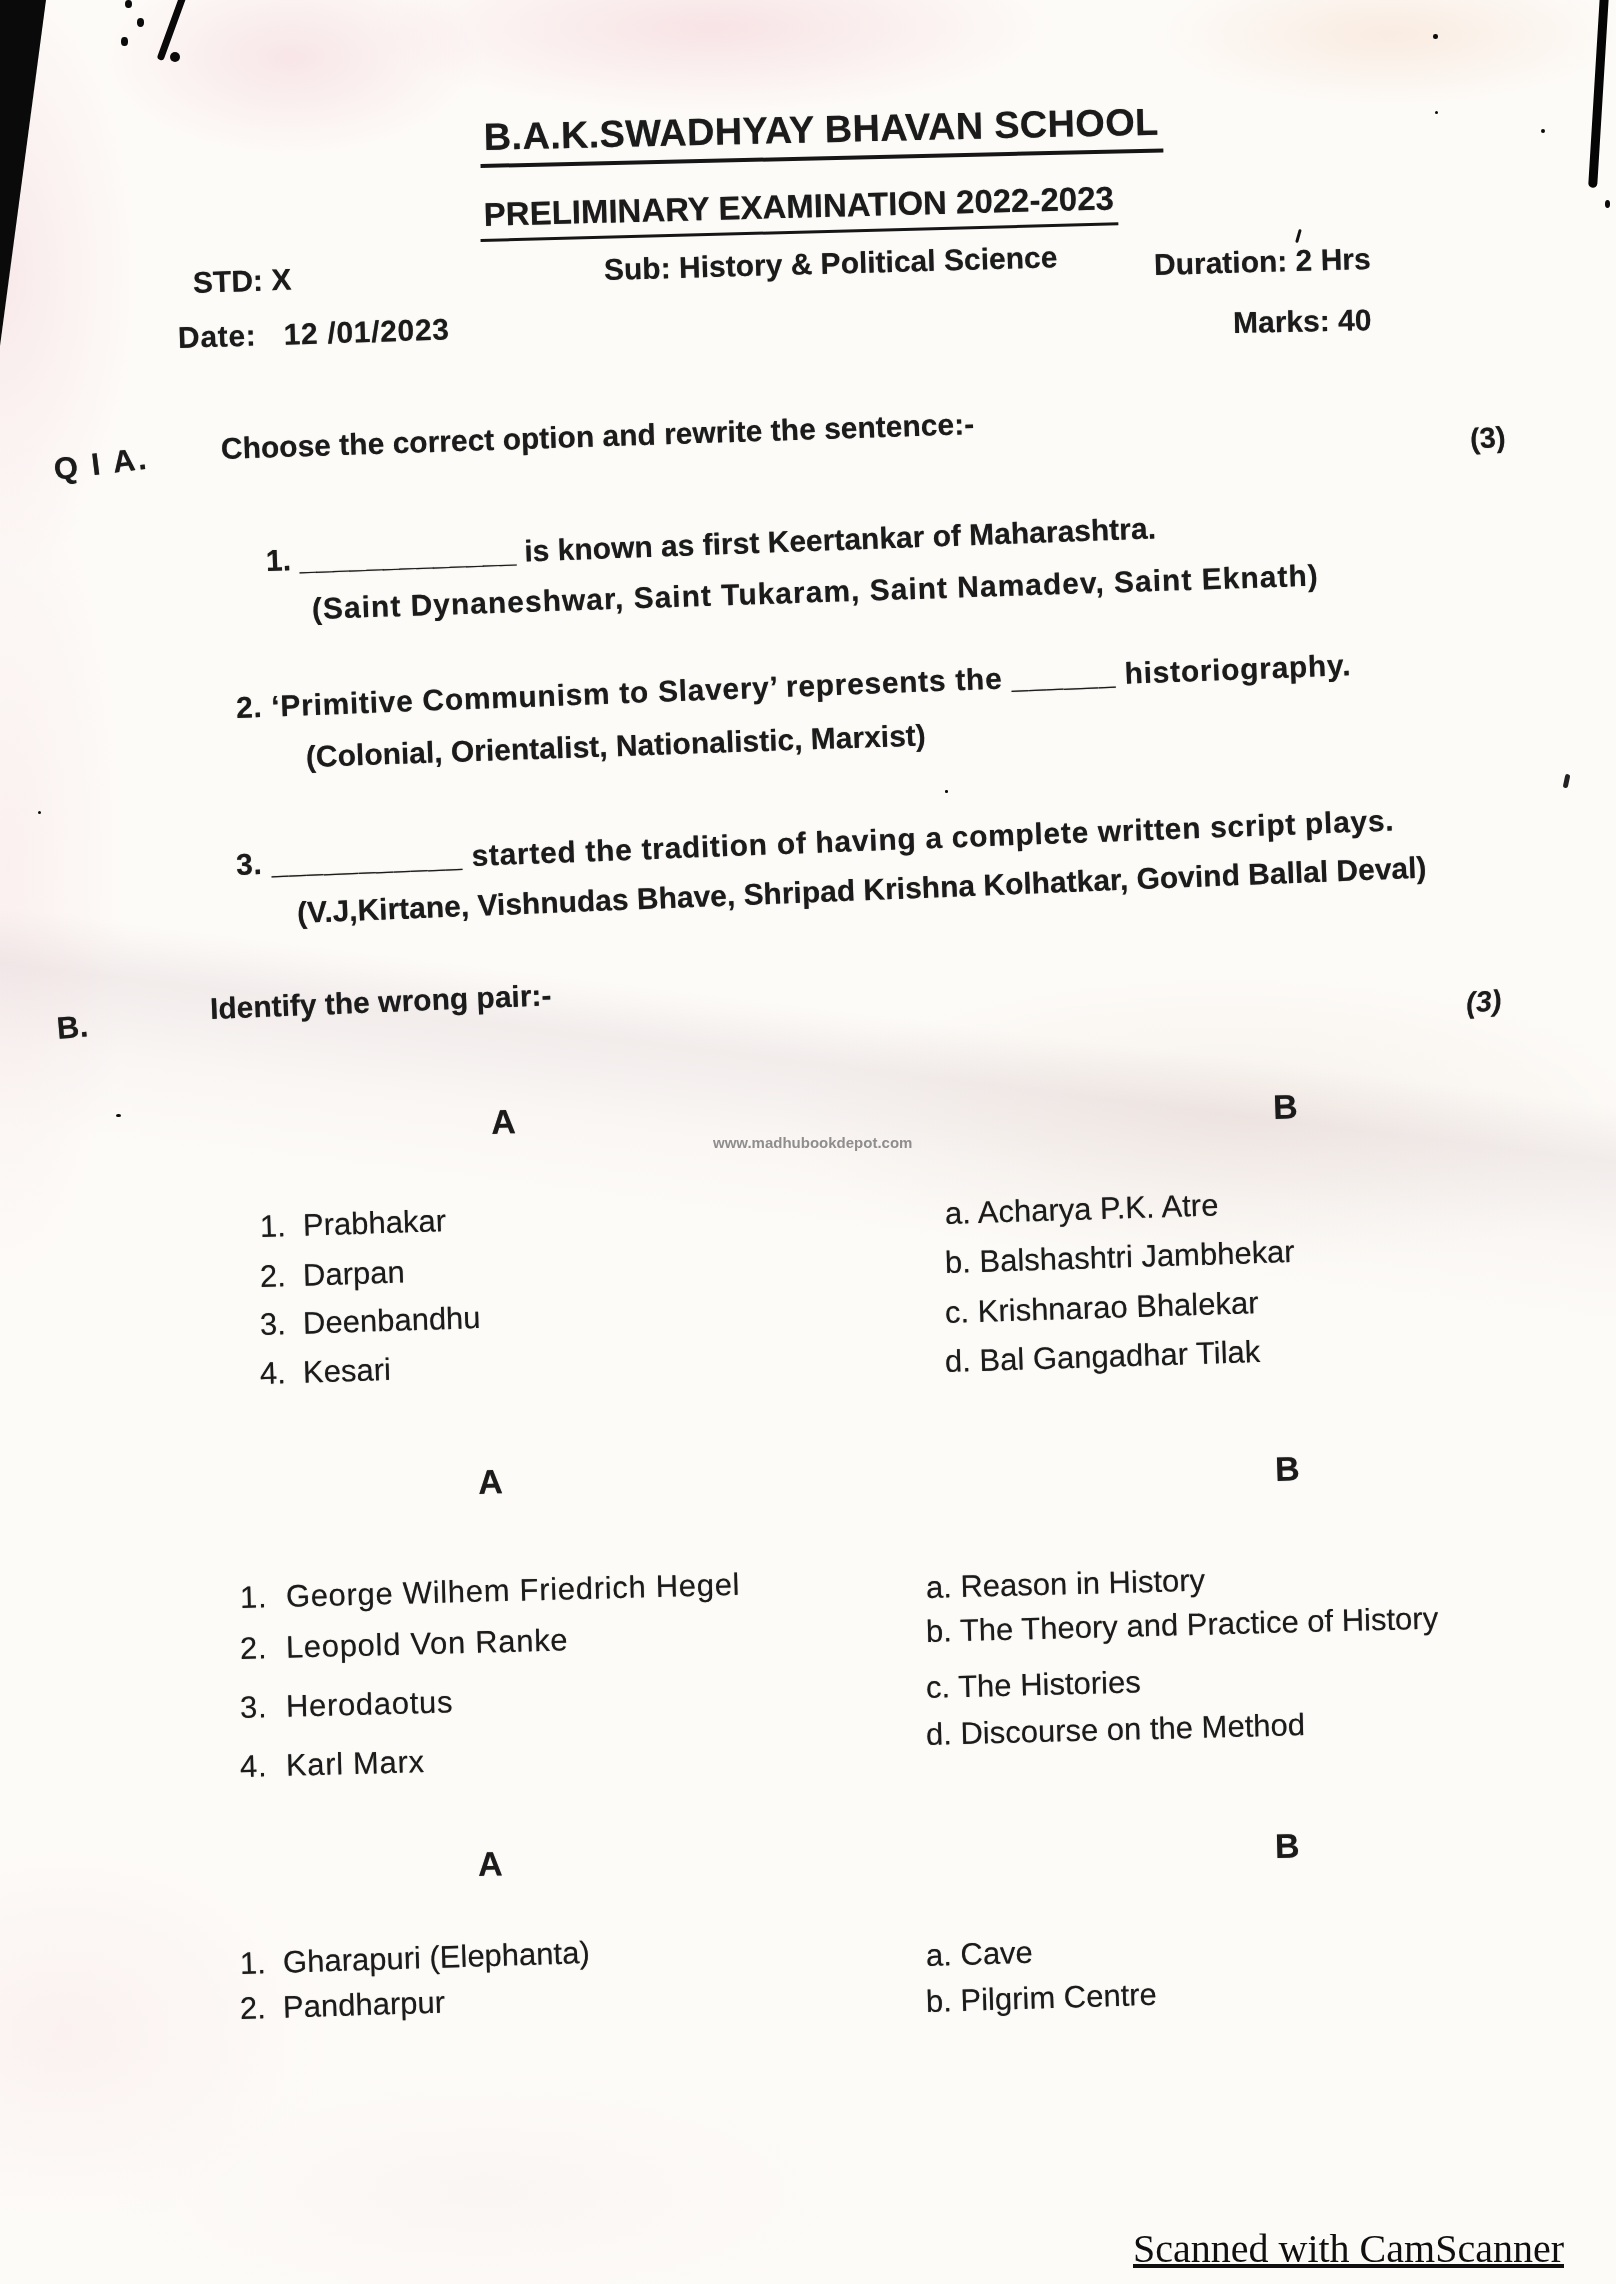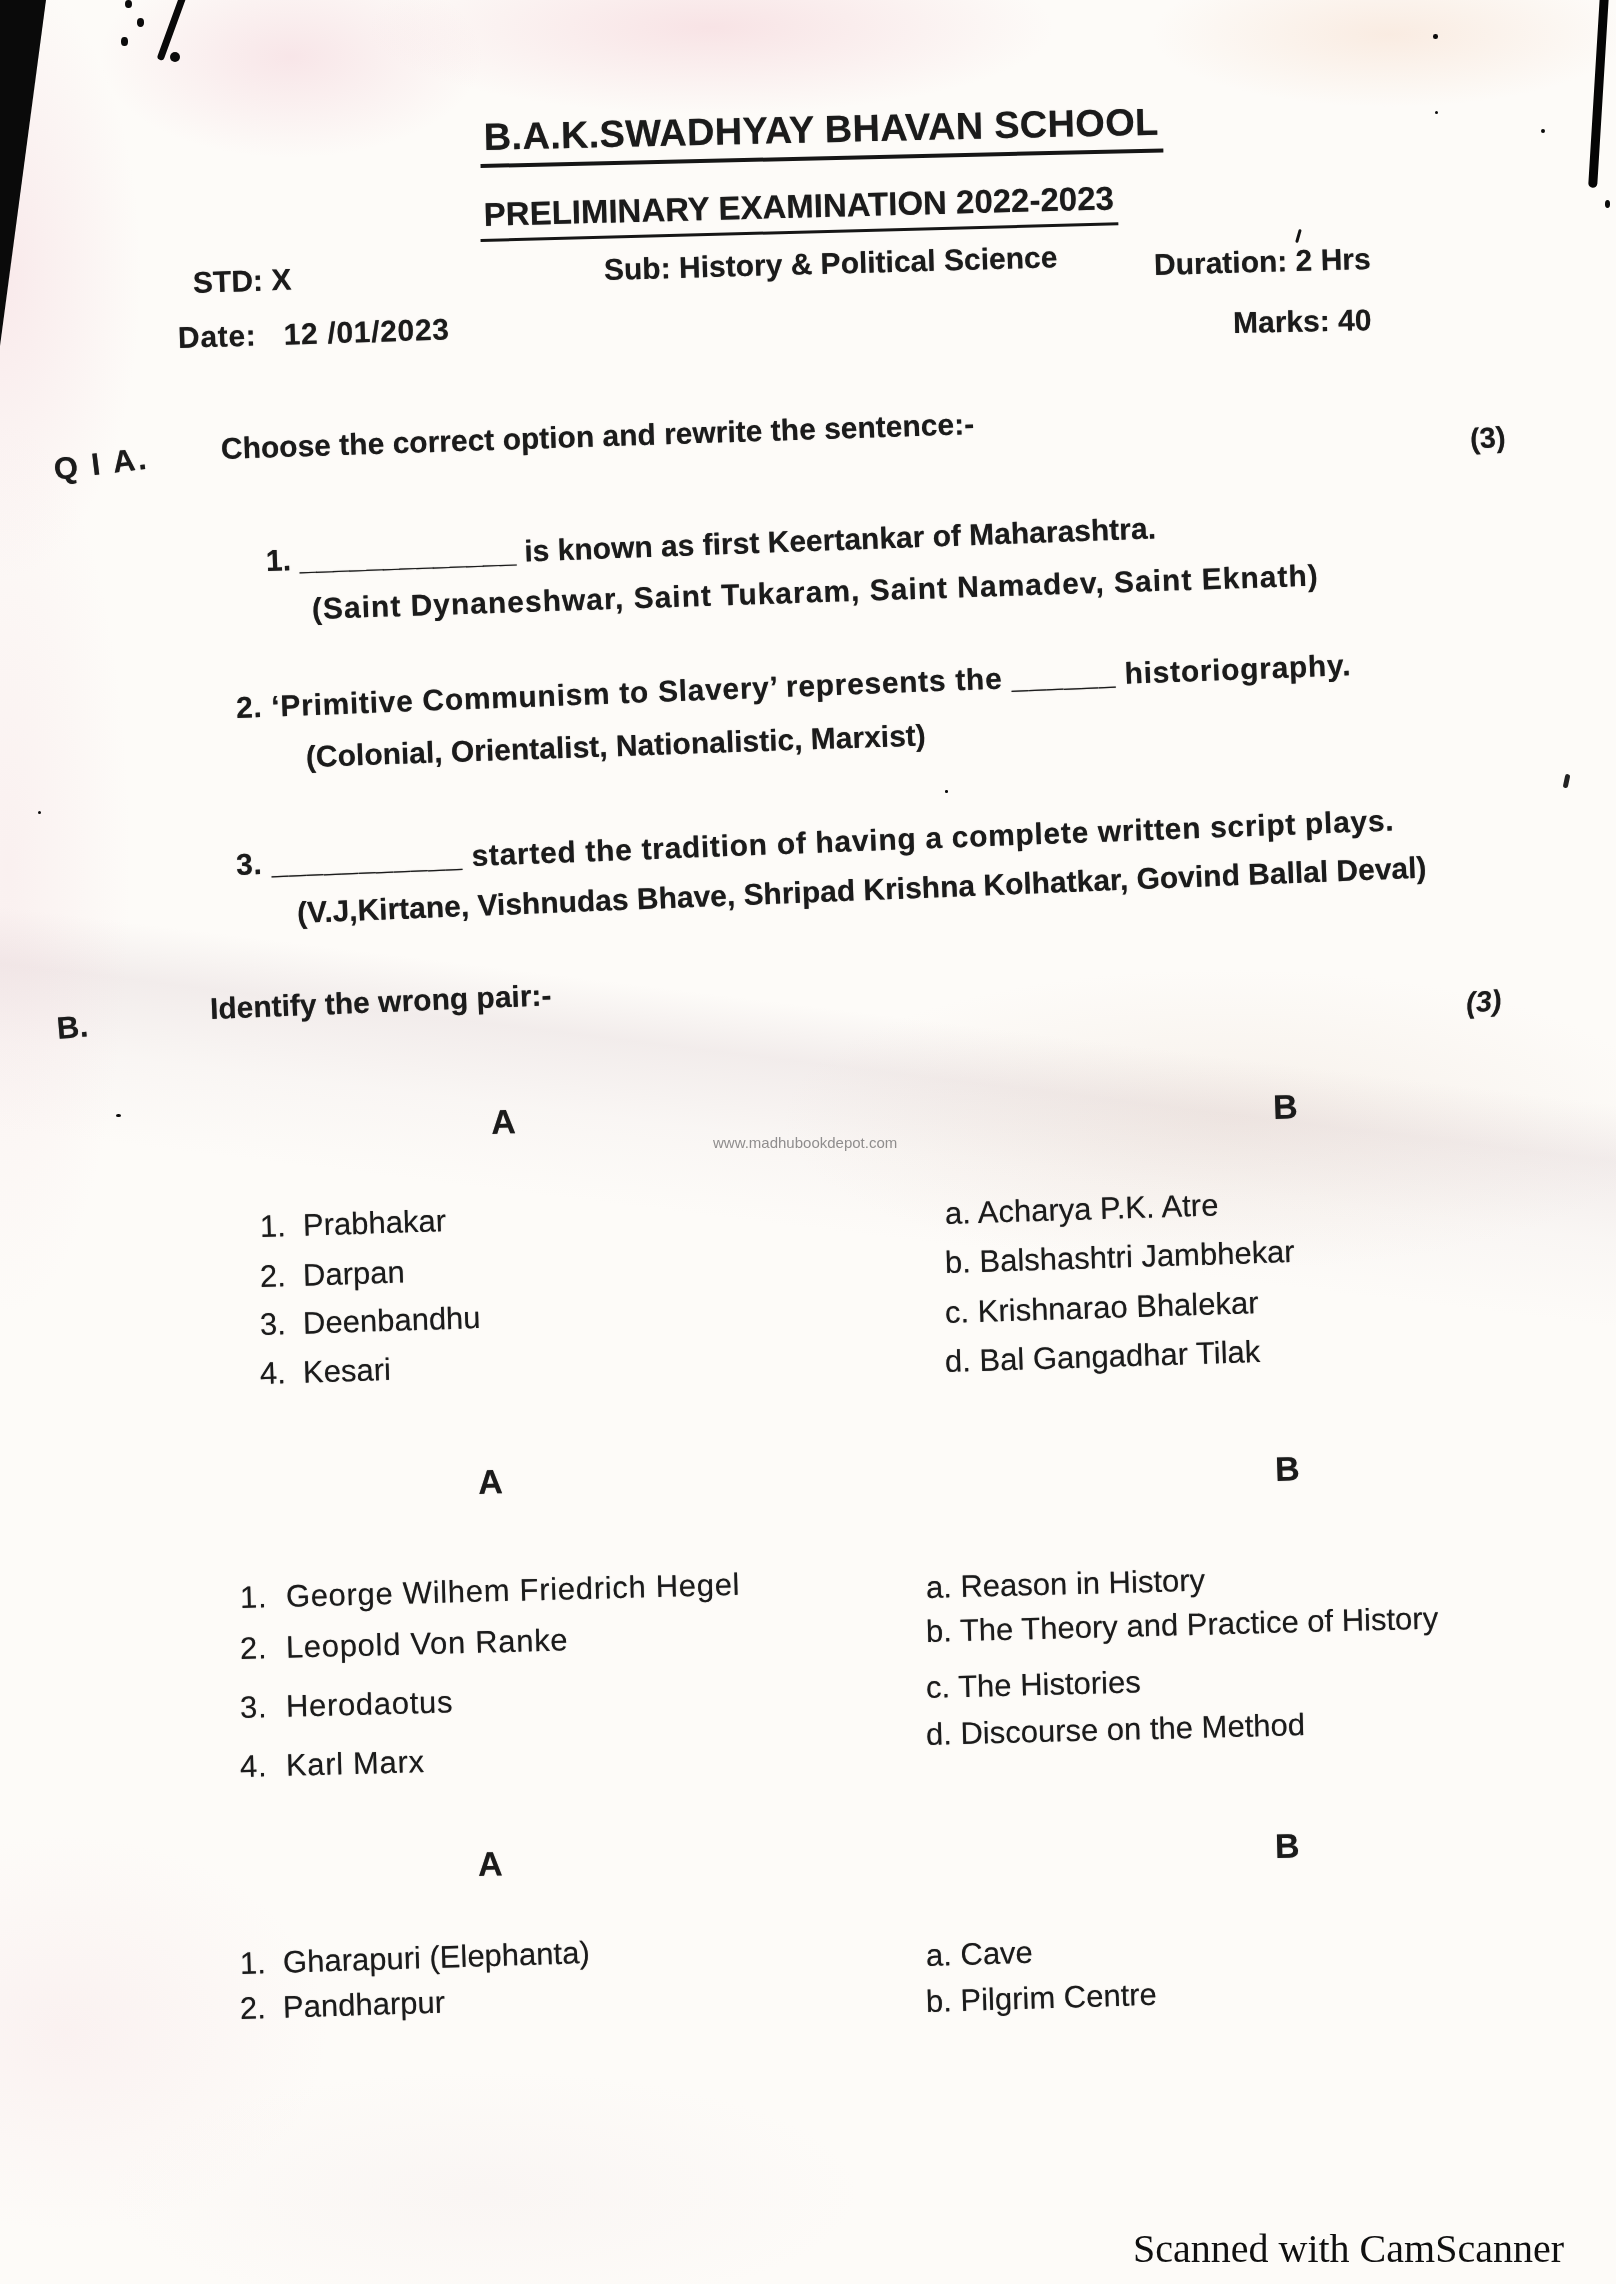--- a/index.html
+++ b/index.html
@@ -22,21 +22,21 @@
       radial-gradient(ellipse 522px 170px at 30% 96%, rgba(228,208,212,0.12), transparent 72%);
     filter:blur(0.1px);
   }
   .t{
     position:absolute;
     white-space:pre;
     transform-origin:0 50%;
     text-shadow:0 0 0.8px rgba(25,25,25,0.55);
   }
   .underlined{border-bottom:4.6px solid #161616;padding:0 3.9px 5.2px 3.9px;}
-  .serif{font-family:"Liberation Serif", serif;text-shadow:none;}
+  .serif{font-family:"Liberation Serif", serif;text-shadow:none;text-decoration:underline;}
   .wm{color:#8f8d8d;text-shadow:none;}
   .art{position:absolute;}
   .dot{position:absolute;background:#0b0b0b;border-radius:50%;}
 </style>
 </head>
 <body>
 
 <div class="page">
 
   <div class="art" style="left:0;top:0;width:46px;height:346px;background:#0a0a0a;clip-path:polygon(0 0,100% 0,0 100%);"></div>
@@ -76,21 +76,21 @@
 
   <div class="t" style="left:236px;top:848px;font-size:30px;font-weight:600;letter-spacing:0.7px;transform:rotate(-2.2deg);">3. ___________ started the tradition of having a complete written script plays.</div>
   <div class="t" style="left:297px;top:896px;font-size:30px;font-weight:600;transform:rotate(-2.3deg);">(V.J,Kirtane, Vishnudas Bhave, Shripad Krishna Kolhatkar, Govind Ballal Deval)</div>
 
   <div class="t" style="left:57px;top:1011px;font-size:31px;font-weight:700;transform:rotate(-5deg);">B.</div>
   <div class="t" style="left:210px;top:992px;font-size:30px;font-weight:700;transform:rotate(-2.3deg);">Identify the wrong pair:-</div>
   <div class="t" style="left:1466px;top:987px;font-size:29px;font-weight:700;font-style:italic;transform:rotate(-5deg);">(3)</div>
 
   <div class="t" style="left:491px;top:1103px;font-size:34px;font-weight:600;transform:rotate(-2deg);">A</div>
   <div class="t" style="left:1273px;top:1088px;font-size:34px;font-weight:600;transform:rotate(-2deg);">B</div>
-  <div class="t wm" style="left:713px;top:1134px;font-size:15px;font-weight:400;">www.madhubookdepot.com</div>
+  <div class="t wm" style="left:713px;top:1134px;font-size:15px;font-weight:700;">www.madhubookdepot.com</div>
 
   <div class="t" style="left:260px;top:1209px;font-size:31px;font-weight:500;transform:rotate(-1.8deg);">1.  Prabhakar</div>
   <div class="t" style="left:260px;top:1259px;font-size:31px;font-weight:500;transform:rotate(-1.8deg);">2.  Darpan</div>
   <div class="t" style="left:260px;top:1307px;font-size:31px;font-weight:500;transform:rotate(-1.8deg);">3.  Deenbandhu</div>
   <div class="t" style="left:260px;top:1356px;font-size:31px;font-weight:500;transform:rotate(-1.8deg);">4.  Kesari</div>
 
   <div class="t" style="left:945px;top:1196px;font-size:31px;font-weight:500;transform:rotate(-1.8deg);">a. Acharya P.K. Atre</div>
   <div class="t" style="left:945px;top:1245px;font-size:31px;font-weight:500;transform:rotate(-1.8deg);">b. Balshashtri Jambhekar</div>
   <div class="t" style="left:945px;top:1295px;font-size:31px;font-weight:500;transform:rotate(-1.8deg);">c. Krishnarao Bhalekar</div>
   <div class="t" style="left:945px;top:1344px;font-size:31px;font-weight:500;transform:rotate(-1.8deg);">d. Bal Gangadhar Tilak</div>

